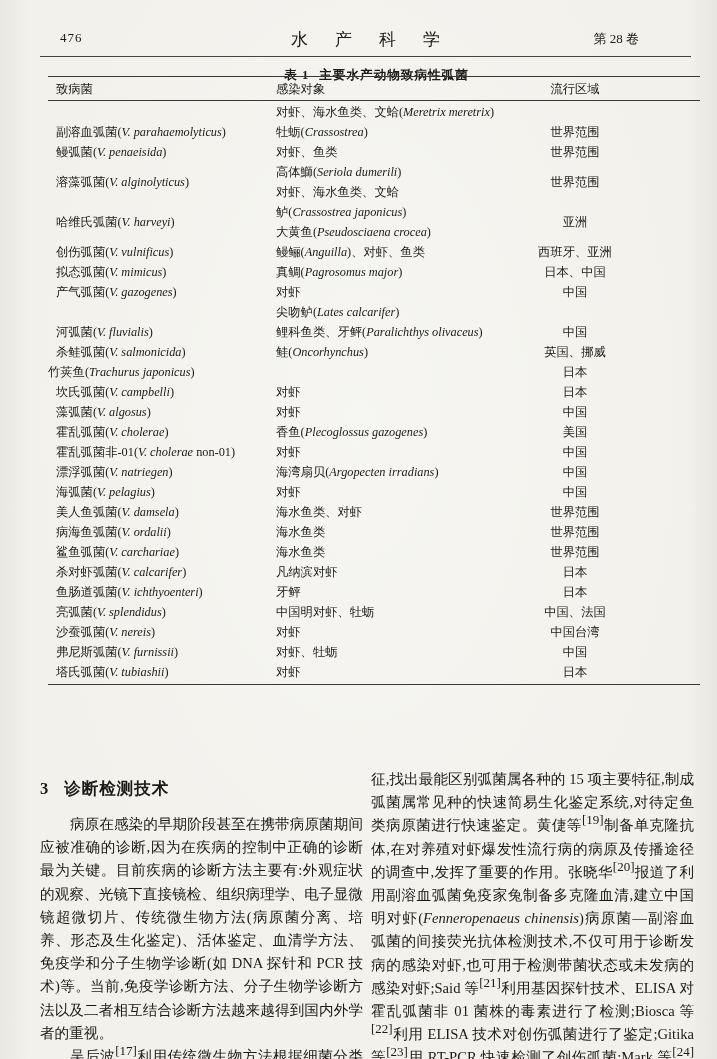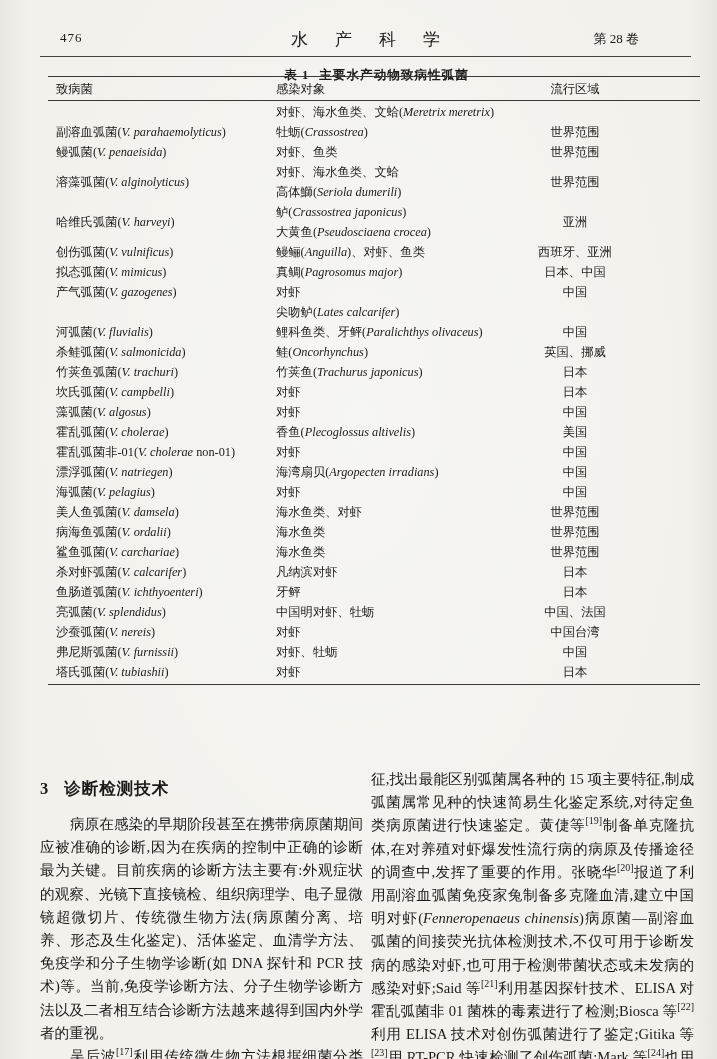--- a/index.html
+++ b/index.html
@@ -40,21 +40,21 @@
   .vtable i { font-family:"Liberation Serif","DejaVu Serif",serif; }
 
   
   .col { position:absolute; width:323px;margin-top:44px; }
   .left-col  { left:40px;  top:734px; }
   .right-col { left:371px; top:724px; }
   .section-heading { font-size:16.5px; font-weight:bold; margin:0 0 13px 0; letter-spacing:1px; }
   .section-heading .sec-num { display:inline-block; margin-right:15px; }
   .para { margin:0; font-size:14.6px; line-height:23.2px; text-align:justify; }
   .para.indent { text-indent:2.05em; }
-  sup { font-size:10px; line-height:0; vertical-align:super; }
+  sup { font-size:13px; line-height:0; vertical-align:super; }
 </style>
 </head>
 <body>
 
 <div class="page">
 
   <div class="page-header">
     <span class="page-num">476</span>
     <span class="journal-title">水产科学</span>
     <span class="volume">第 28 卷</span>
@@ -93,22 +93,22 @@
           </div>
           <div class="t-c3">
             <span class="host-line">世界范围</span>
           </div>
         </div>
         <div class="t-row align-top">
           <div class="t-c1">
             <span class="host-line">溶藻弧菌(<i>V. alginolyticus</i>)</span>
           </div>
           <div class="t-c2">
+            <div class="host-line">高体鰤(<i>Seriola dumerili</i>)</div>
             <div class="host-line">对虾、海水鱼类、文蛤</div>
-            <div class="host-line">高体鰤(<i>Seriola dumerili</i>)</div>
           </div>
           <div class="t-c3">
             <span class="host-line">世界范围</span>
           </div>
         </div>
         <div class="t-row align-top">
           <div class="t-c1">
             <span class="host-line">哈维氏弧菌(<i>V. harveyi</i>)</span>
           </div>
           <div class="t-c2">
@@ -169,23 +169,20 @@
             <span class="host-line">杀鲑弧菌(<i>V. salmonicida</i>)</span>
           </div>
           <div class="t-c2">
             <div class="host-line">鲑(<i>Oncorhynchus</i>)</div>
           </div>
           <div class="t-c3">
             <span class="host-line">英国、挪威</span>
           </div>
         </div>
         <div class="t-row">
-          <div class="t-c1">
-            <span class="host-line">竹荚鱼弧菌(<i>V. trachuri</i>)</span>
-          </div>
           <div class="t-c2">
             <div class="host-line">竹荚鱼(<i>Trachurus japonicus</i>)</div>
           </div>
           <div class="t-c3">
             <span class="host-line">日本</span>
           </div>
         </div>
         <div class="t-row">
           <div class="t-c1">
             <span class="host-line">坎氏弧菌(<i>V. campbelli</i>)</span>
@@ -206,21 +203,21 @@
           </div>
           <div class="t-c3">
             <span class="host-line">中国</span>
           </div>
         </div>
         <div class="t-row">
           <div class="t-c1">
             <span class="host-line">霍乱弧菌(<i>V. cholerae</i>)</span>
           </div>
           <div class="t-c2">
-            <div class="host-line">香鱼(<i>Plecoglossus altivelis</i>)</div>
+            <div class="host-line">香鱼(<i>Plecoglossus gazogenes</i>)</div>
           </div>
           <div class="t-c3">
             <span class="host-line">美国</span>
           </div>
         </div>
         <div class="t-row">
           <div class="t-c1">
             <span class="host-line">霍乱弧菌非-01(<i>V. cholerae</i> non-01)</span>
           </div>
           <div class="t-c2">

